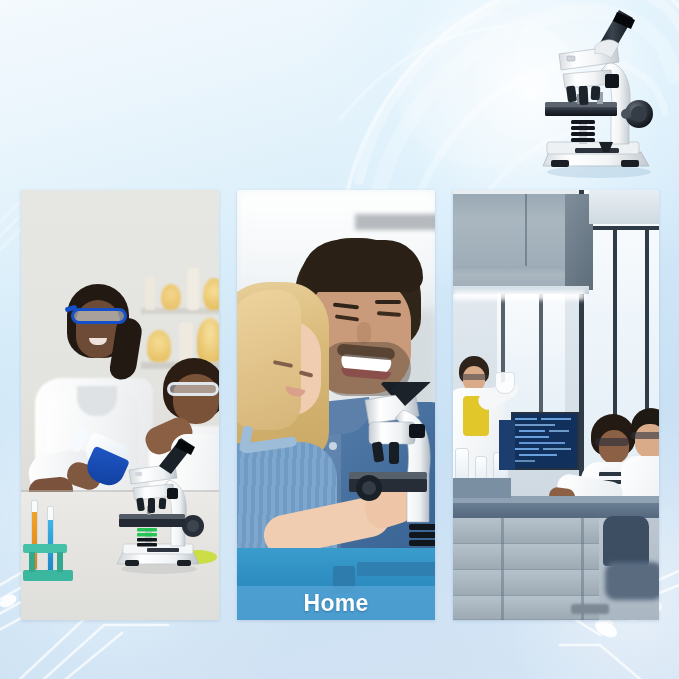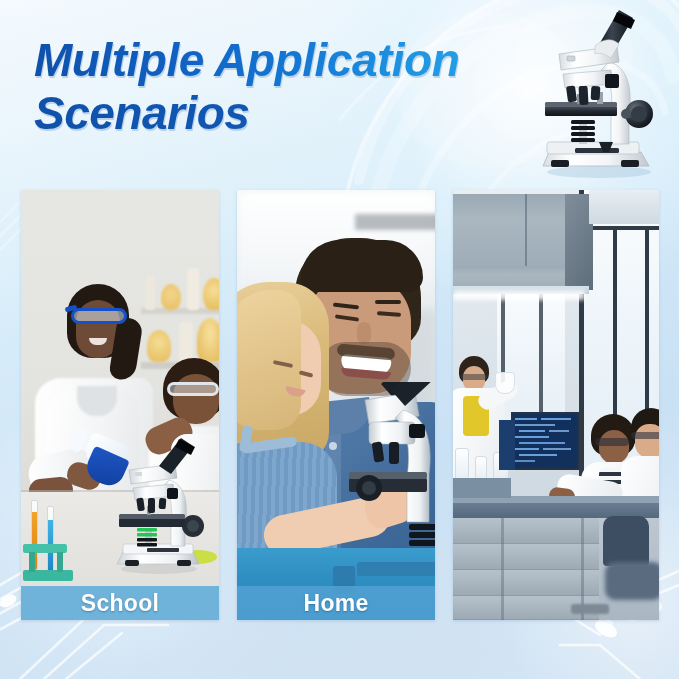--- a/index.html
+++ b/index.html
@@ -182,24 +182,20 @@
   </svg>
 
   <svg class="circuit-topleft" viewBox="0 0 220 120">
     <g fill="none" stroke="#ffffff" stroke-opacity="0.55" stroke-width="2.5">
       <path d="M-10,110 L40,60 L120,60"></path>
       <path d="M-10,96 L34,52 L130,52"></path>
       <path d="M-10,82 L28,44 L96,44"></path>
     </g>
   </svg>
 
-  <div class="title-block">
-    <div class="title-line">Multiple Application</div>
-    <div class="title-line second">Scenarios</div>
-  </div>
 
   <svg class="hero-scope" viewBox="0 0 150 178">
     <defs>
       <linearGradient id="bodyW" x1="0" y1="0" x2="1" y2="0">
         <stop offset="0%" stop-color="#d8dde1"></stop>
         <stop offset="26%" stop-color="#ffffff"></stop>
         <stop offset="62%" stop-color="#f2f4f6"></stop>
         <stop offset="100%" stop-color="#c3cad0"></stop>
       </linearGradient>
       <linearGradient id="blkTube" x1="0" y1="0" x2="1" y2="0">
@@ -358,21 +354,20 @@
             <rect x="41" y="62" width="7" height="15" rx="2"></rect>
             <rect x="52" y="62" width="7" height="11" rx="2" transform="rotate(4 55 67)"></rect>
           </g>
           <rect x="60" y="52" width="11" height="11" rx="2" fill="#10151b"></rect>
           <path d="M22,34 L68,28 L70,42 L24,48 Z" fill="url(#mw1)" stroke="#aab3ba" stroke-width=".55"></path>
           <rect x="28" y="36" width="7" height="4" rx="1" fill="#d2d8dd"></rect>
           <path d="M52,30 L74,2 L86,10 L64,38 Z" fill="#1b2129"></path>
           <path d="M72,3 L88,11 L84,19 L68,11 Z" fill="#06090c"></path>
         </svg>
 
-        <div class="caption light">School</div>
       </div>
     </div>
 
     <div class="panel home">
       <div class="scene">
         <div class="sh s2-bg"></div>
 
         <div class="sh blurry-l" style="left:0;top:0;width:200px;height:120px;background:linear-gradient(180deg,#ffffff 0%,#f2f5f7 70%,#e6ebef 100%);"></div>
         <div class="sh blurry" style="left:118px;top:24px;width:86px;height:16px;background:#7f868c;opacity:.55;"></div>
         <div class="sh blurry-l" style="left:150px;top:120px;width:50px;height:170px;background:#cfd7db;opacity:.7;"></div>

